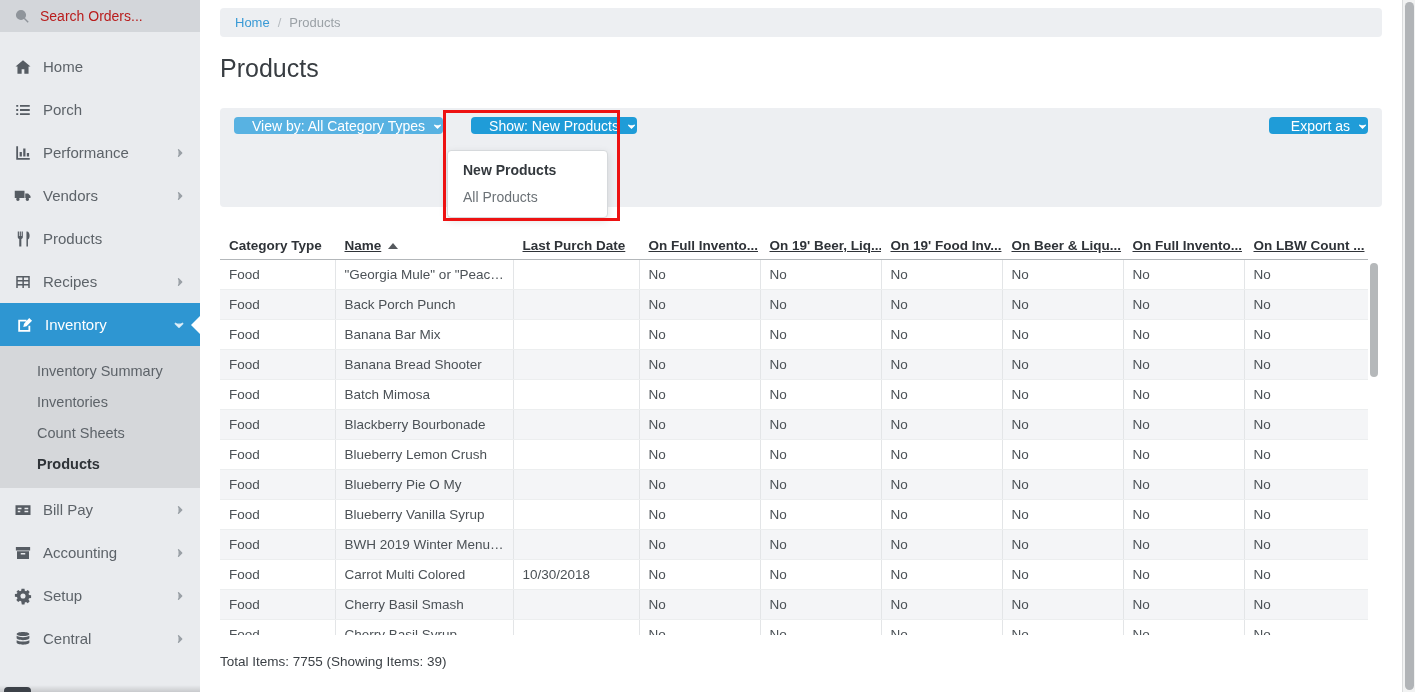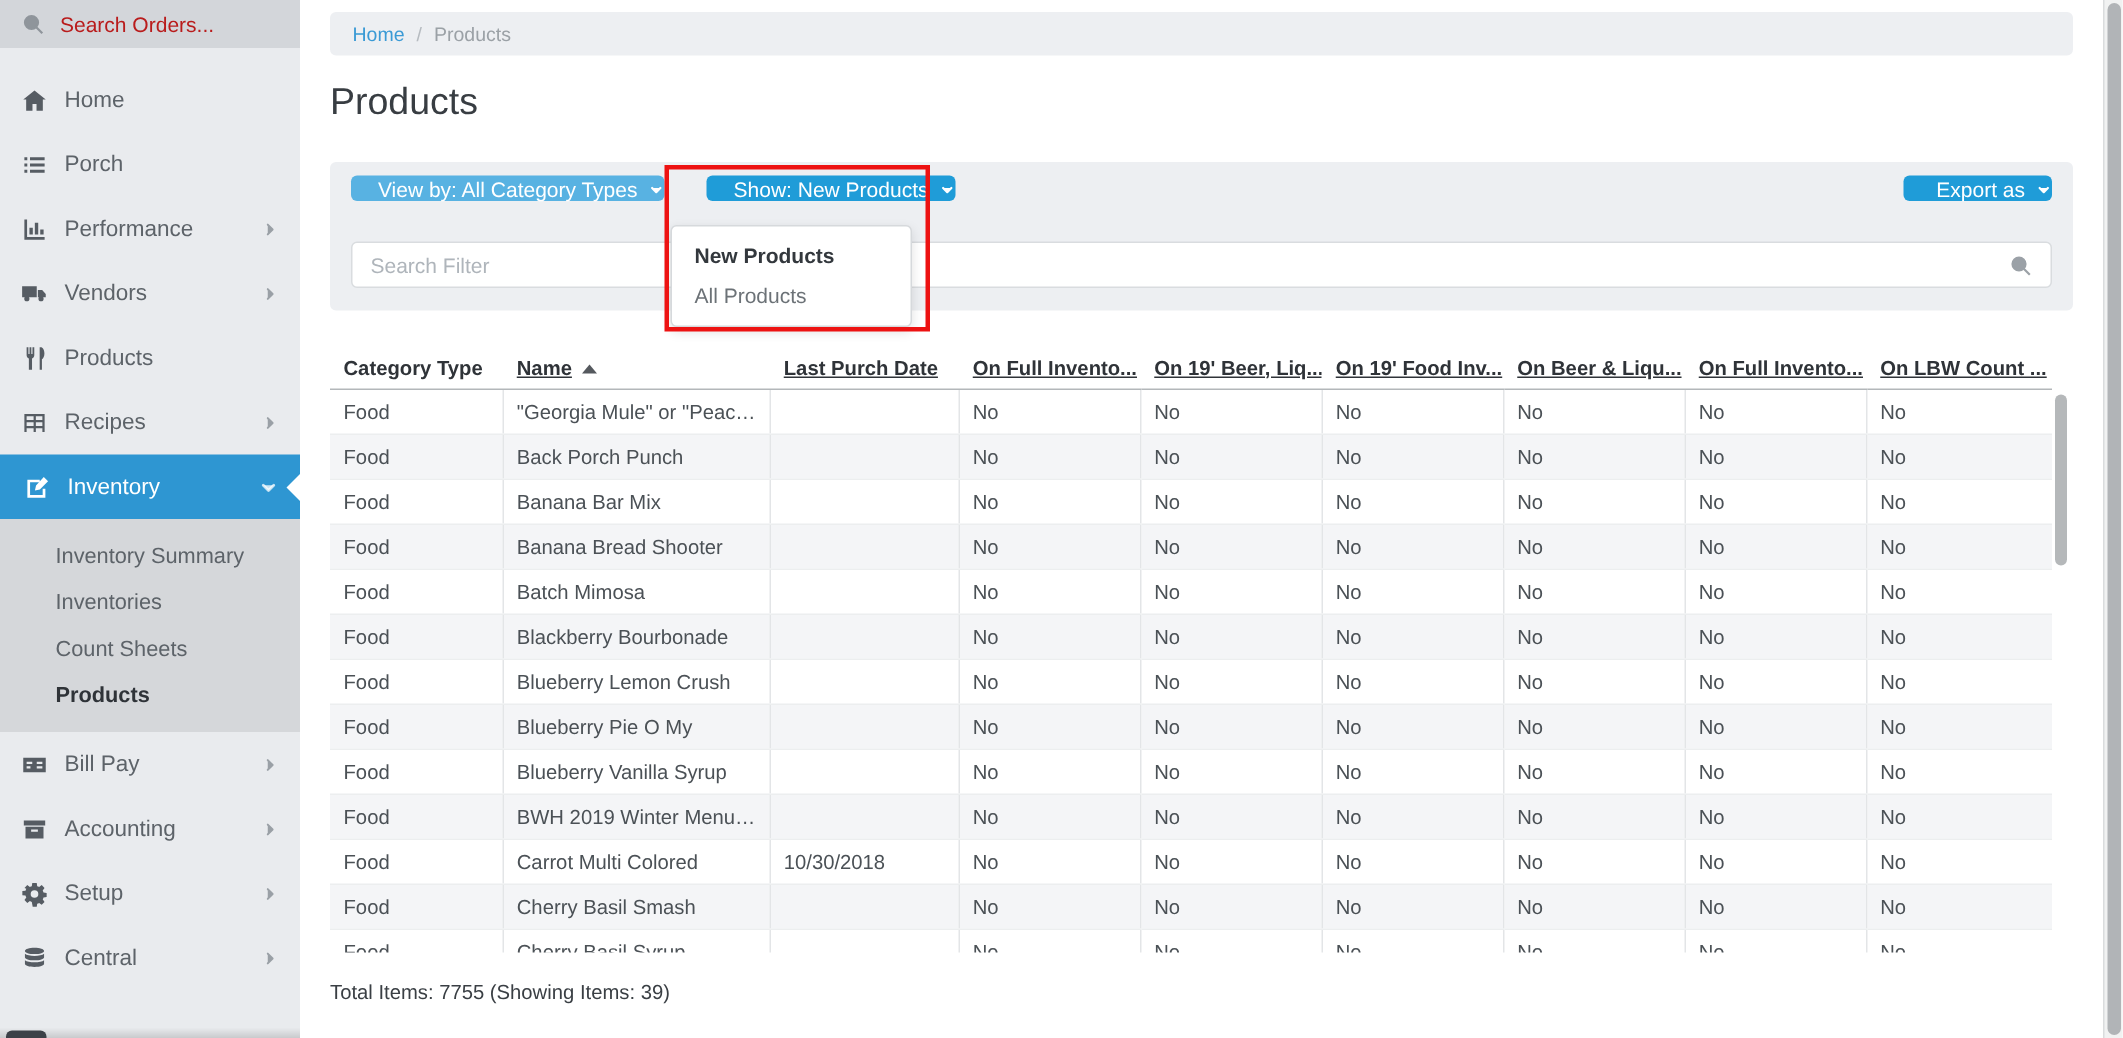--- a/index.html
+++ b/index.html
@@ -257,29 +257,20 @@
         </span>
     </button>
     <button class="btn btn-export">
       <span>Export as</span>
       <span class="caret">
           <svg viewBox="0 0 24 24" fill="none" stroke="currentColor" stroke-width="3.2" stroke-linecap="round" stroke-linejoin="round">
             <path d="m6 9.5 6 6 6-6"></path>
           </svg>
         </span>
     </button>
-    <div class="filter-input">
-      <span class="filter-placeholder">Search Filter</span>
-      <span class="sicon">
-          <svg viewBox="0 0 24 24" fill="none" stroke="currentColor" stroke-width="2.2">
-            <circle cx="10.5" cy="10.5" r="6.5"></circle>
-            <path d="m15.3 15.3 6 6"></path>
-          </svg>
-        </span>
-    </div>
   </div>
 
   <div class="show-dropdown">
       <div class="dd-item selected">New Products</div>
       <div class="dd-item">All Products</div>
     </div>
   <div class="annotation-box"></div>
 
   <div class="table-wrap">
     <table>

